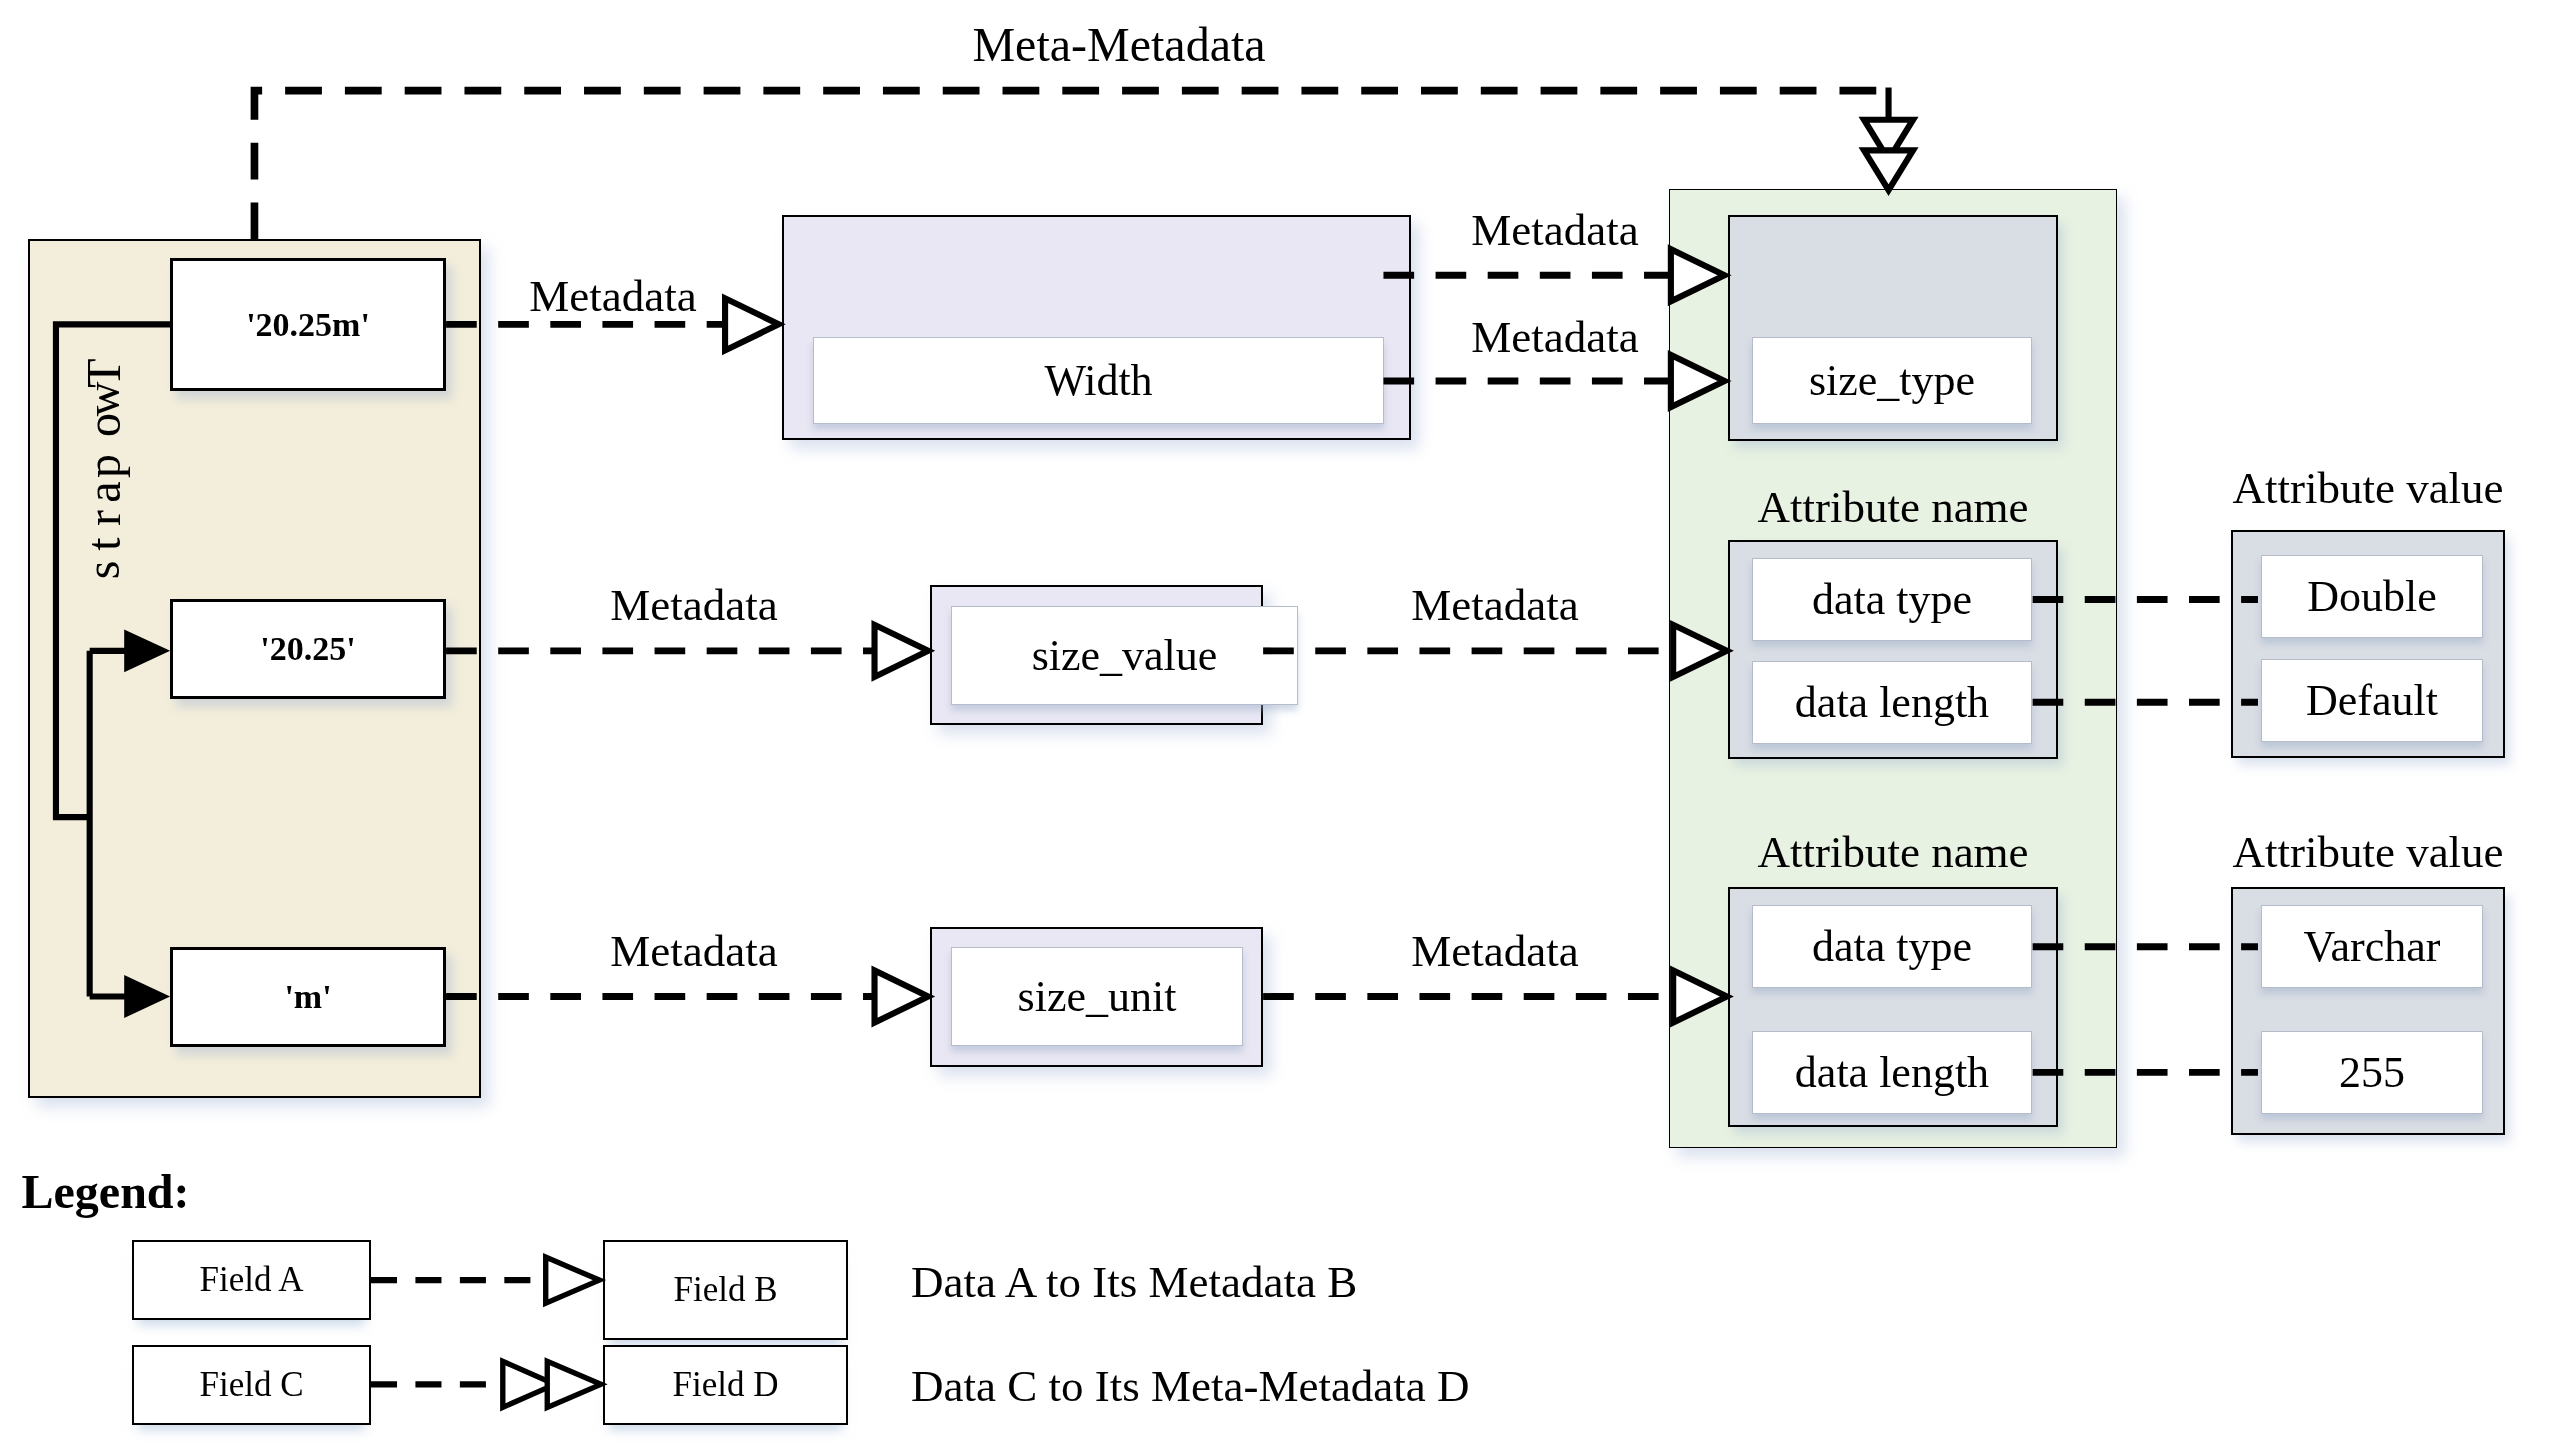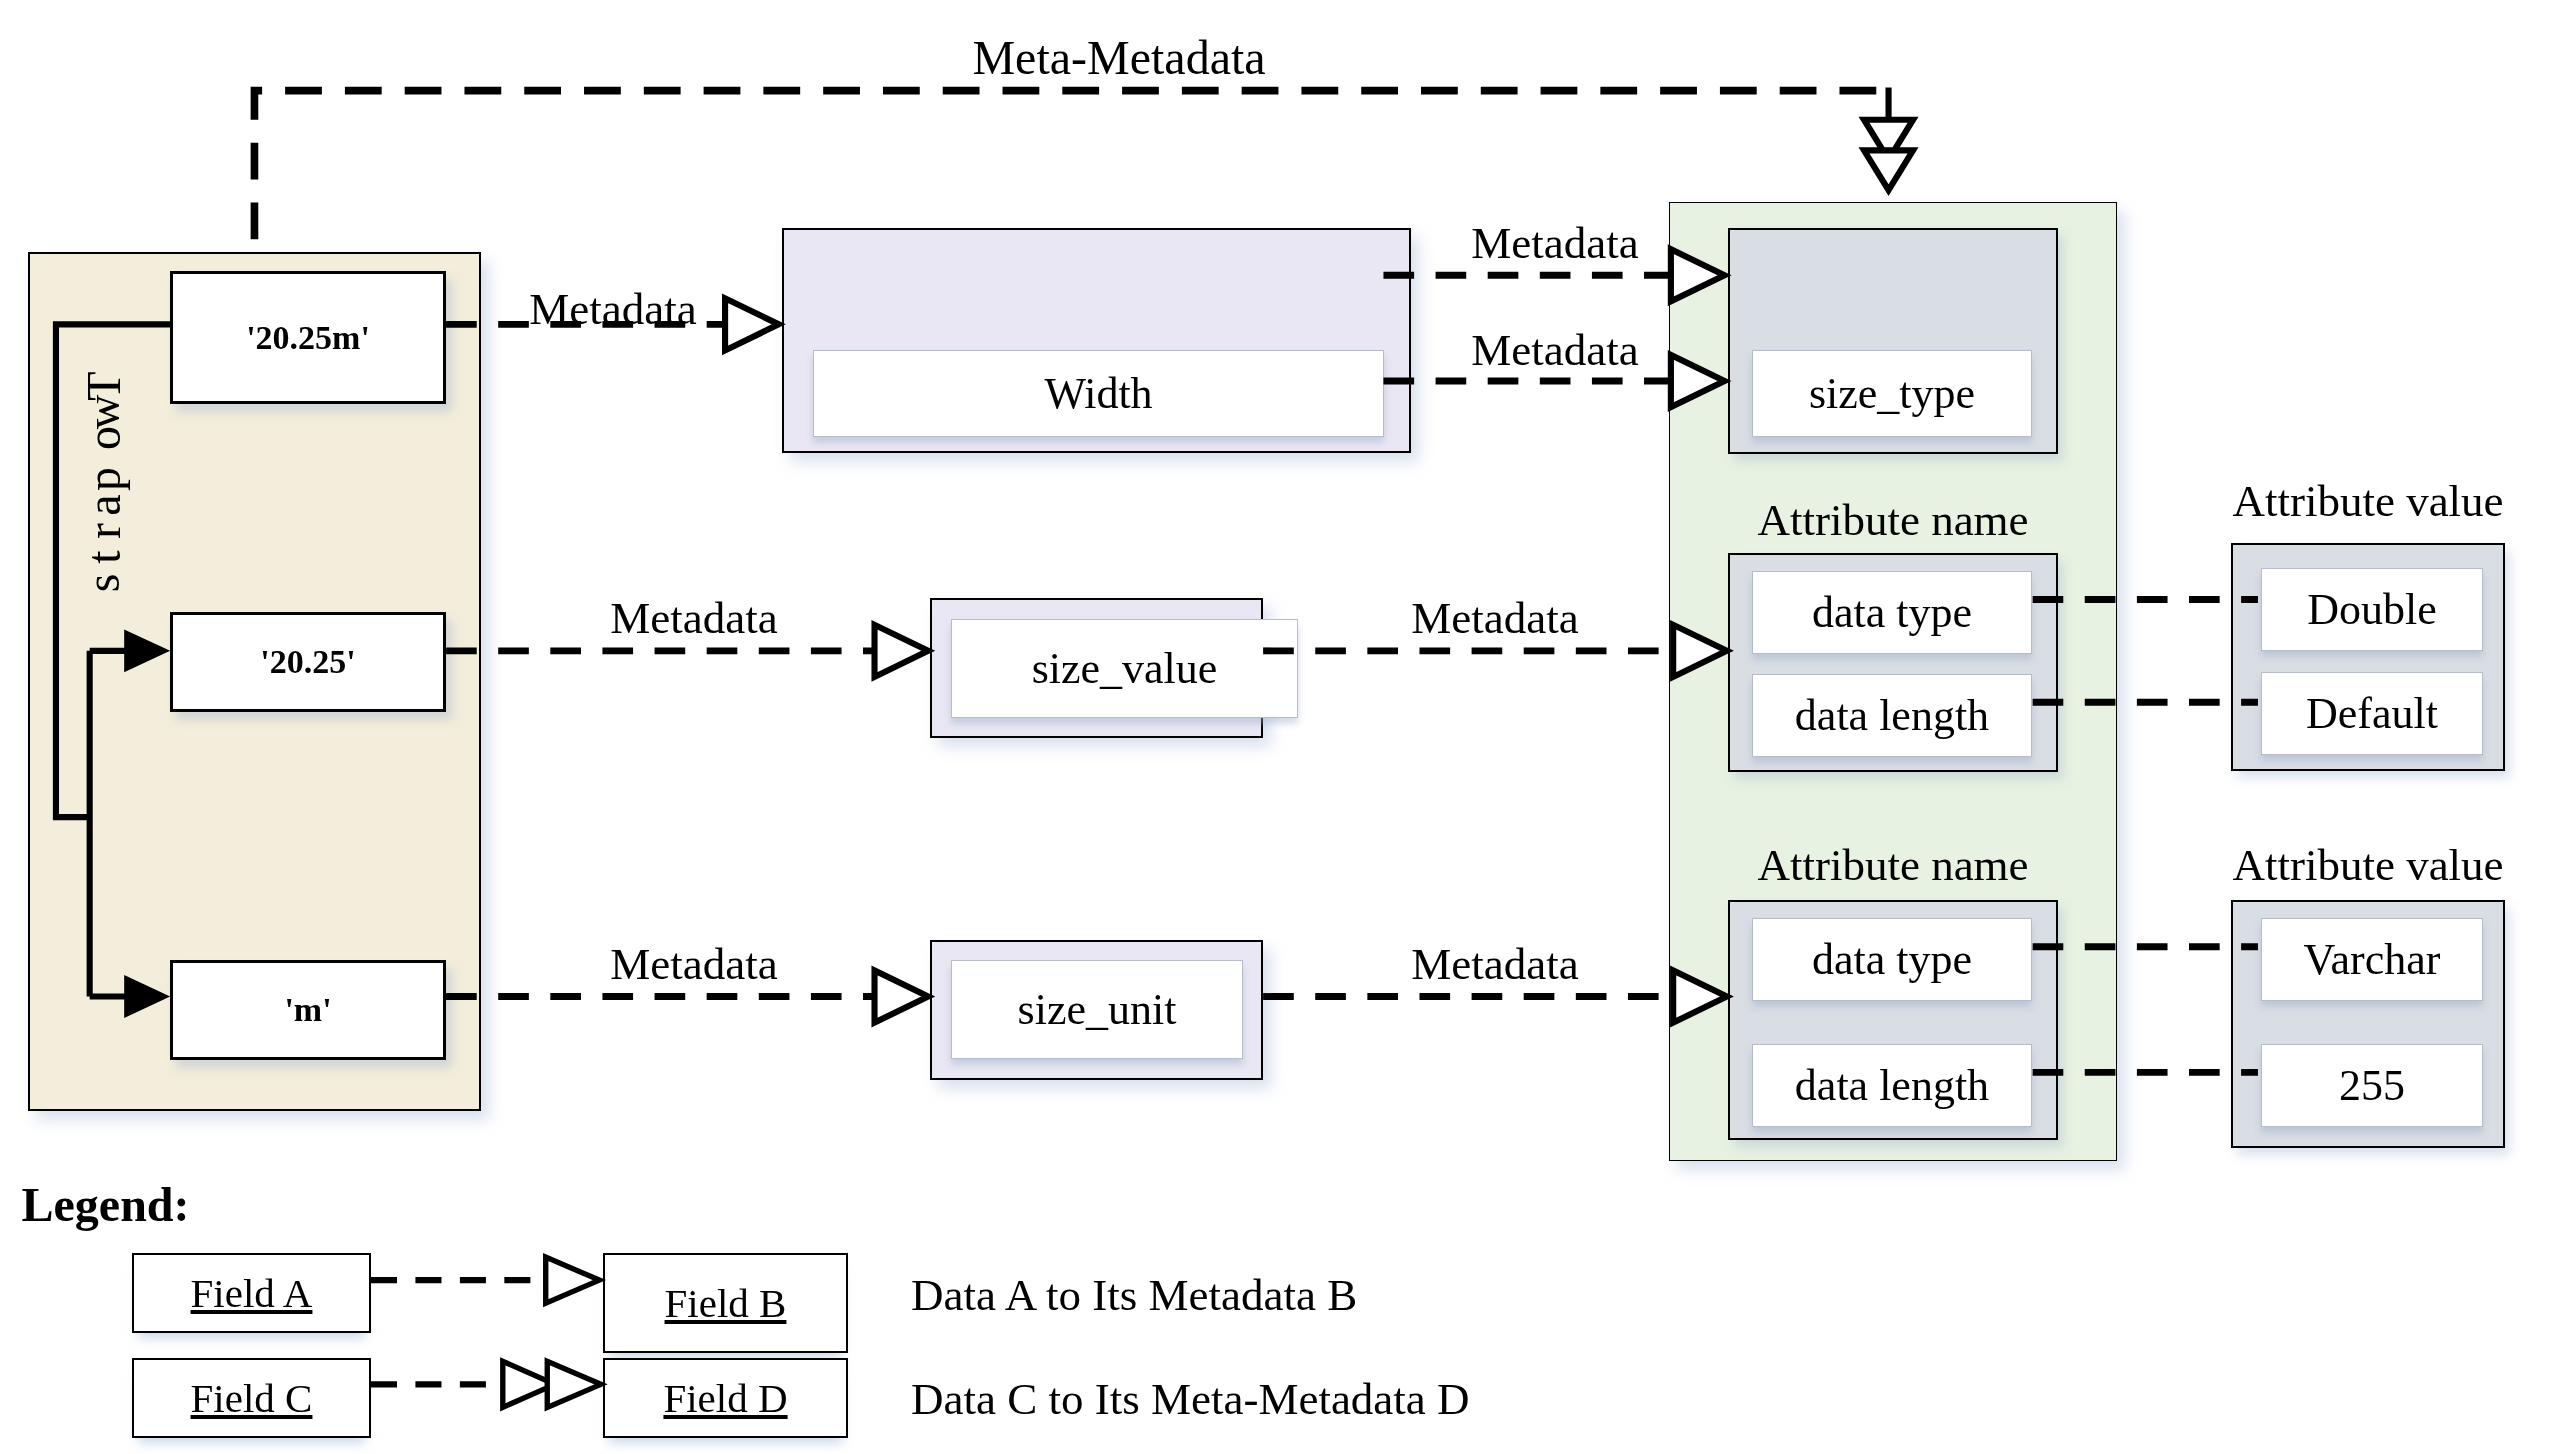--- a/index.html
+++ b/index.html
@@ -10,43 +10,42 @@
     --gray-group-fill:#d9dde4;
     --box-fill:#ffffff;
     --line-color:#000000;
     --inner-border:#b6bcc9;
   }
   html,body{margin:0;padding:0;background:var(--bg);}
   .stage{
     position:relative;width:2550px;height:1455px;background:var(--bg);
     font-family:"Liberation Serif","DejaVu Serif",serif;color:#000;overflow:hidden;
   }
-  .abs{position:absolute;box-sizing:border-box;margin-top:13px;}
+  .abs{position:absolute;box-sizing:border-box;}
   .panel{border:2.3px solid var(--line-color);box-shadow:7.7px 9.2px 14px rgba(150,170,205,.35);}
   .beige{background:var(--left-panel-fill);}
   .lavender{background:var(--lavender-fill);}
   .green{background:var(--green-fill);border-width:1.5px;}
   .graygrp{background:var(--gray-group-fill);border:2.3px solid var(--line-color);box-shadow:6.1px 7.7px 10.7px rgba(150,170,205,.35);}
   .itembox{
     background:var(--box-fill);border:3.1px solid var(--line-color);
     display:flex;align-items:center;justify-content:center;
     font-size:34px;font-weight:600;box-shadow:6.1px 7.7px 9.2px rgba(150,170,205,.35);
   }
   .row{
     background:var(--box-fill);border:1.5px solid var(--inner-border);
     display:flex;align-items:center;justify-content:center;font-size:44px;
     box-shadow:0 6.1px 7px rgba(150,170,200,.45);
   }
   .lbl{white-space:nowrap;font-size:45px;}
   .ctr{transform:translate(-50%,-50%);text-align:center;}
   .legendbox{
     background:var(--box-fill);border:2.3px solid var(--line-color);
-    display:flex;align-items:center;justify-content:center;font-size:41px;
+    display:flex;align-items:center;justify-content:center;font-size:35px;
     box-shadow:0 12.3px 10.7px -6.1px rgba(160,185,215,.55);
-    text-decoration:underline;
   }
   .vchars{display:flex;flex-direction:column;align-items:center;font-size:48px;}
   .vchars span{height:26px;display:flex;align-items:center;justify-content:center;transform:rotate(-90deg);}
   .vchars span.sp{height:15.3px;}
   svg.overlay{position:absolute;left:0;top:0;pointer-events:none;}
 </style>
 </head>
 <body>
 
 <div class="stage">

